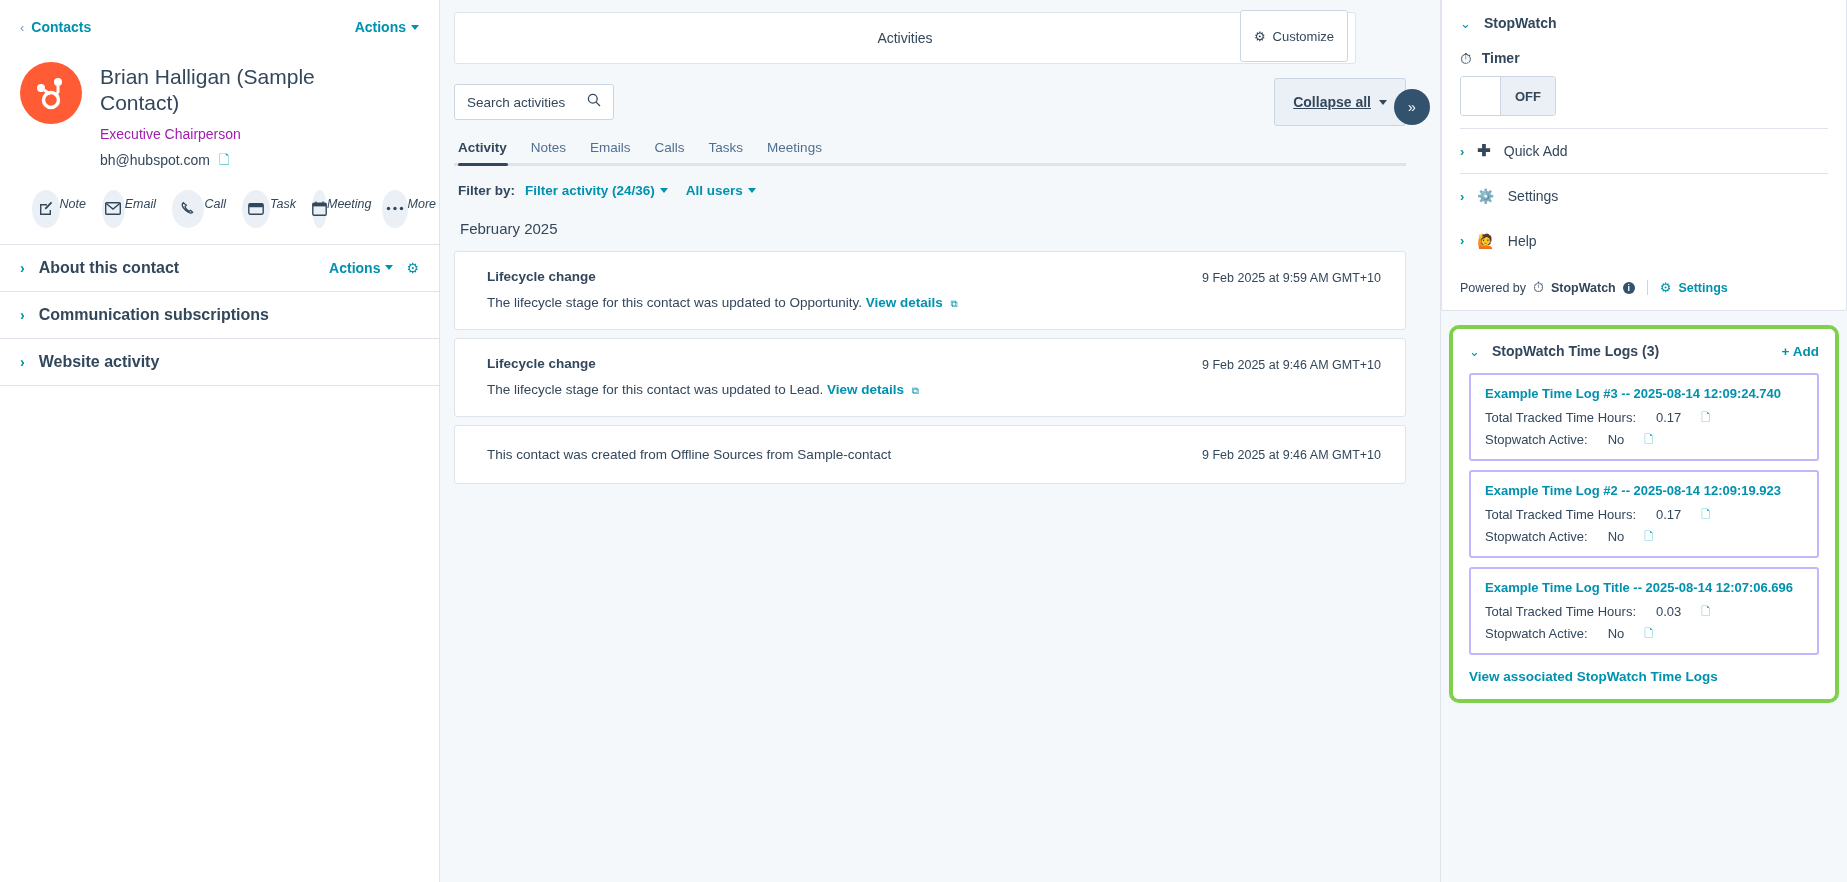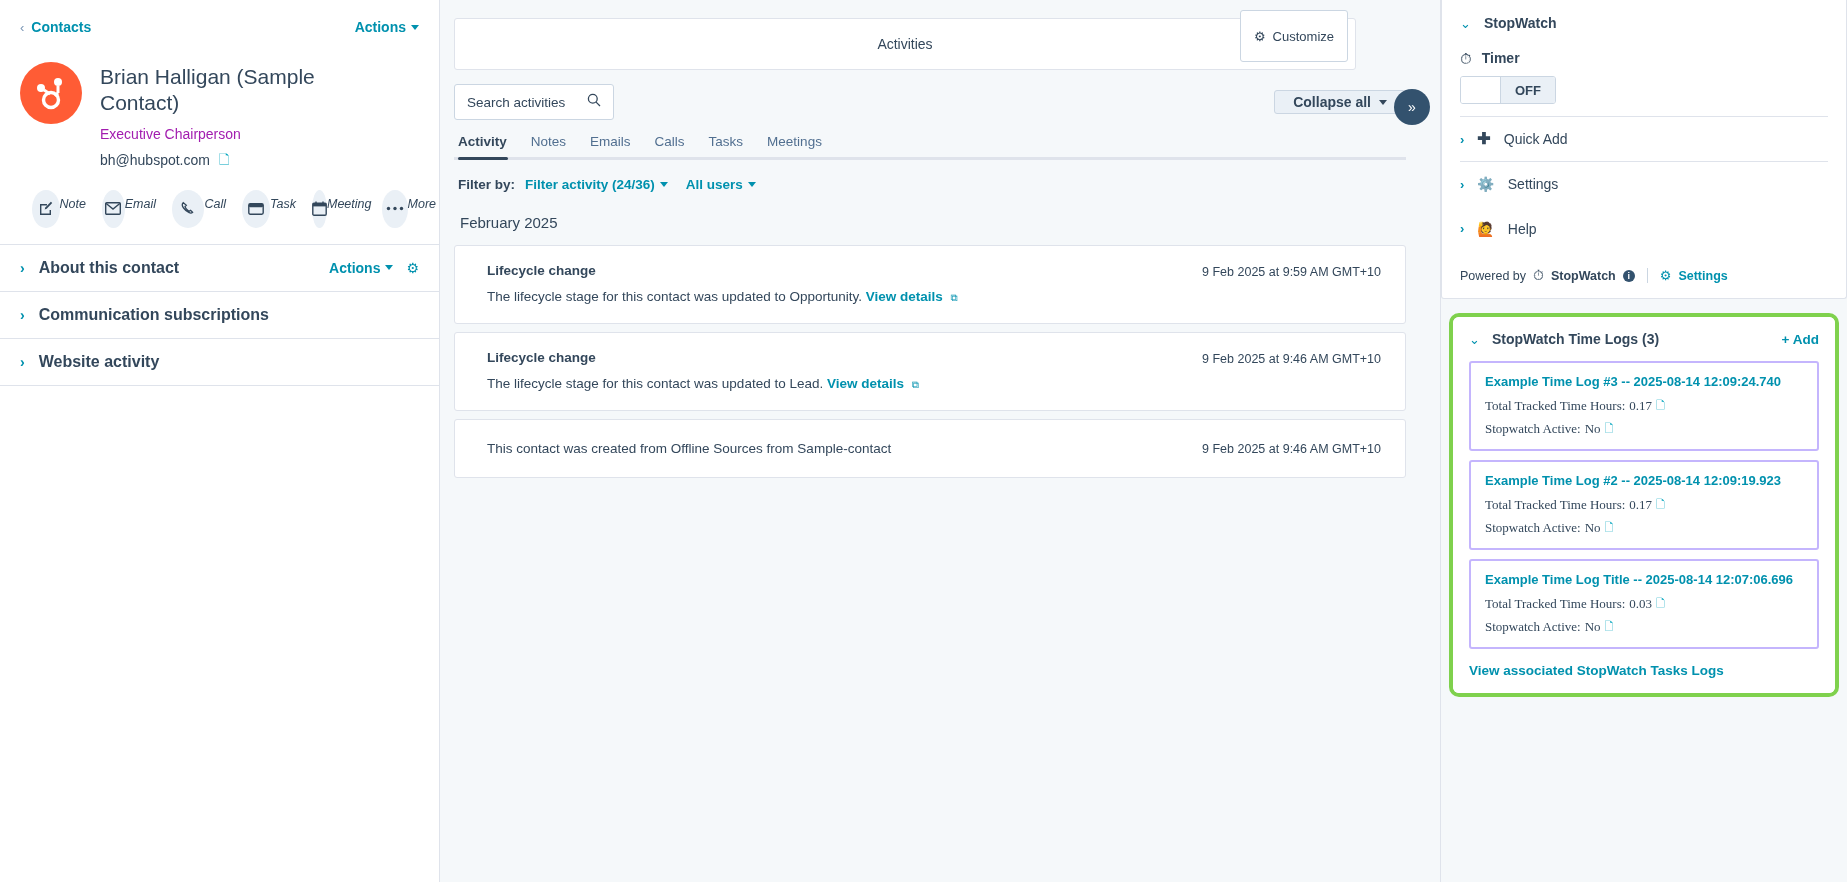--- a/index.html
+++ b/index.html
@@ -73,21 +73,21 @@
   }
   .sec-left { display: flex; align-items: center; gap: 14px; }
   .sec-chev { color: #0091ae; font-size: 14px; font-weight: bold; line-height: 1; }
   .sec-title { font-size: 16px; font-weight: bold; color: #33475b; }
   .sec-right { display: flex; align-items: center; gap: 13px; }
   .gear-ico { color: #0091ae; font-size: 14px; line-height: 1; cursor: pointer; }
 
   
   .center-col {
     flex: 1; height: 882px; background: #f5f8fa;
-    padding: 18px 14px 0 14px; position: relative; overflow: hidden;
+    padding: 12px 14px 0 14px; position: relative; overflow: hidden;
   }
   .activities-card {
     background: #fff; border: 1px solid #dfe3eb; border-radius: 3px;
     height: 52px; display: flex; align-items: center; justify-content: center;
     margin-right: 70px;
   }
   .activities-title { font-size: 14px; color: #33475b; }
   .customize-btn {
     position: absolute; top: 10px; right: 92px;
     width: 108px; height: 52px;
@@ -102,23 +102,23 @@
     margin-top: 14px; padding-right: 20px;
   }
   .search-box {
     width: 160px; height: 36px; background: #fff;
     border: 1px solid #cbd6e2; border-radius: 3px;
     display: flex; align-items: center; justify-content: space-between;
     padding: 0 12px; cursor: text;
   }
   .search-ph { font-size: 13.5px; color: #33475b; }
   .collapse-btn {
-    height: 24px; padding: 0 18px; background: #eaf0f6;
+    height: 48px; padding: 0 18px; background: #eaf0f6;
     border: 1px solid #cbd6e2; border-radius: 3px;
-    display: flex; align-items: center; gap: 8px; cursor: pointer;
+    display: flex; align-items: center; gap: 8px; cursor: pointer; text-decoration: underline;
   }
   .collapse-label { font-size: 14px; font-weight: bold; color: #33475b; }
   .caret-dark {
     width: 0; height: 0; border-left: 4px solid transparent;
     border-right: 4px solid transparent; border-top: 5px solid #33475b;
   }
 
   .expand-handle {
     position: absolute; top: 89px; right: 10px;
     width: 36px; height: 36px; border-radius: 50%;
@@ -175,21 +175,21 @@
     display: flex; align-items: center; gap: 13px; height: 46px;
   }
   .sw-chev-down { color: #0091ae; font-size: 13px; line-height: 1; }
   .sw-title { font-size: 14px; font-weight: bold; color: #33475b; }
 
   .timer-row { display: flex; align-items: center; gap: 10px; margin-top: 4px; }
   .timer-ico { font-size: 15px; line-height: 1; }
   .timer-label { font-size: 14px; font-weight: bold; color: #33475b; }
 
   .toggle {
-    display: flex; margin-top: 10px; width: 96px; height: 28px;
+    display: flex; margin-top: 10px; width: 96px; height: 40px;
     border: 1px solid #cbd6e2; border-radius: 3px; overflow: hidden; cursor: pointer;
   }
   .toggle-knob { flex: 0 0 40px; background: #fff; border-right: 1px solid #cbd6e2; }
   .toggle-state {
     flex: 1; background: #eaf0f6; display: flex; align-items: center; justify-content: center;
     font-size: 13px; font-weight: bold; color: #33475b;
   }
 
   .sw-item {
     border-top: 1px solid #dfe3eb; height: 45px;
@@ -230,21 +230,21 @@
   .add-link { color: #0091ae; font-size: 13.5px; font-weight: bold; cursor: pointer; }
 
   .log-card {
     border: 2px solid #c4b5fd; border-radius: 3px;
     padding: 11px 20px 12px 14px; margin-bottom: 9px;
   }
   .log-title {
     font-size: 13px; font-weight: bold; color: #0091ae; cursor: pointer;
     line-height: 1.3;
   }
-  .log-field { display: flex; align-items: center; gap: 4px; margin-top: 7px; font-family: Liberation Serif, serif; }
+  .log-field { display: flex; align-items: center; gap: 20px; margin-top: 7px; }
   .log-key { font-size: 13px; color: #33475b; }
   .log-val { font-size: 13px; color: #33475b; }
   .log-copy { color: #00a4bd; font-size: 11px; cursor: pointer; line-height: 1; }
 
   .view-assoc {
     font-size: 13.5px; font-weight: bold; color: #0091ae;
     cursor: pointer; margin-top: 5px; display: inline-block;
   }
 </style>
 </head>
@@ -560,18 +560,18 @@
             <span class="log-val">0.03</span>
             <span class="log-copy">🗋</span>
           </div>
           <div class="log-field">
             <span class="log-key">Stopwatch Active:</span>
             <span class="log-val">No</span>
             <span class="log-copy">🗋</span>
           </div>
         </div>
 
-        <span class="view-assoc">View associated StopWatch Tasks Logs</span>
+        <span class="view-assoc">View associated StopWatch Time Logs</span>
       </div>
     </div>
 
   </div>
 </div>
 
 </body></html>

